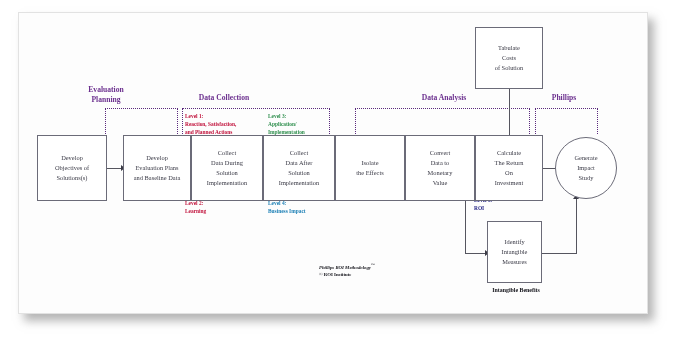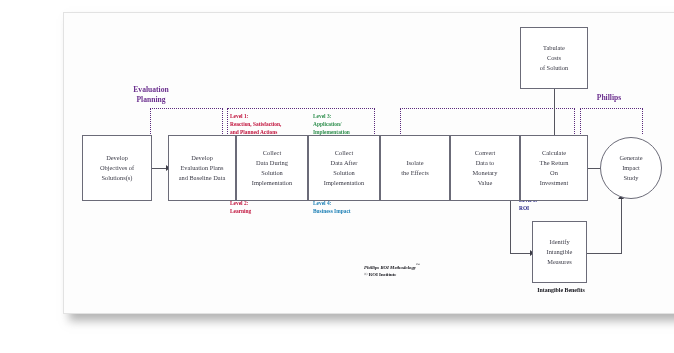--- a/index.html
+++ b/index.html
@@ -2,21 +2,21 @@
 <html><head>
 <meta charset="utf-8">
 <style>
   html,body{margin:0;padding:0;}
   body{
     width:674px;height:353px;
     background:#ffffff;
     font-family:"Liberation Serif", serif;
     overflow:hidden;
   }
-  #stage{position:relative;width:586px;height:353px;margin-left:45px;}
+  #stage{position:relative;width:586px;height:353px;}
 
   
   .frame{
     position:absolute;left:18px;top:12px;width:628px;height:300px;
     background:#fdfdfd;
     border:1px solid #e2e2e2;
     box-shadow:6px 7px 9px rgba(120,120,120,0.55);
   }
   .frame-inner{position:absolute;inset:0;overflow:hidden;}
 
@@ -99,20 +99,22 @@
 </style>
 </head>
 <body>
 
 <div id="stage">
   <div class="frame">
     <div class="frame-inner">
 
       <div class="phase" style="left:50px;top:72px;width:74px;white-space:pre-line;">Evaluation
 Planning</div>
+      <div class="phase" style="left:140px;top:80px;width:130px;">Data Collection</div>
+      <div class="phase" style="left:370px;top:80px;width:110px;">Data Analysis</div>
       <div class="phase" style="left:505px;top:80px;width:80px;">Phillips</div>
 
       <div class="bracket" style="left:86px;top:95px;width:73px;height:26px;"></div>
       <div class="bracket" style="left:163px;top:95px;width:148px;height:26px;"></div>
       <div class="bracket" style="left:336px;top:95px;width:175px;height:26px;"></div>
       <div class="bracket" style="left:516px;top:95px;width:63px;height:26px;"></div>
 
       <div class="lvl lvl-red" style="left:166px;top:100px;width:90px;white-space:pre-line;">Level 1:
 Reaction, Satisfaction,
 and Planned Actions</div>

